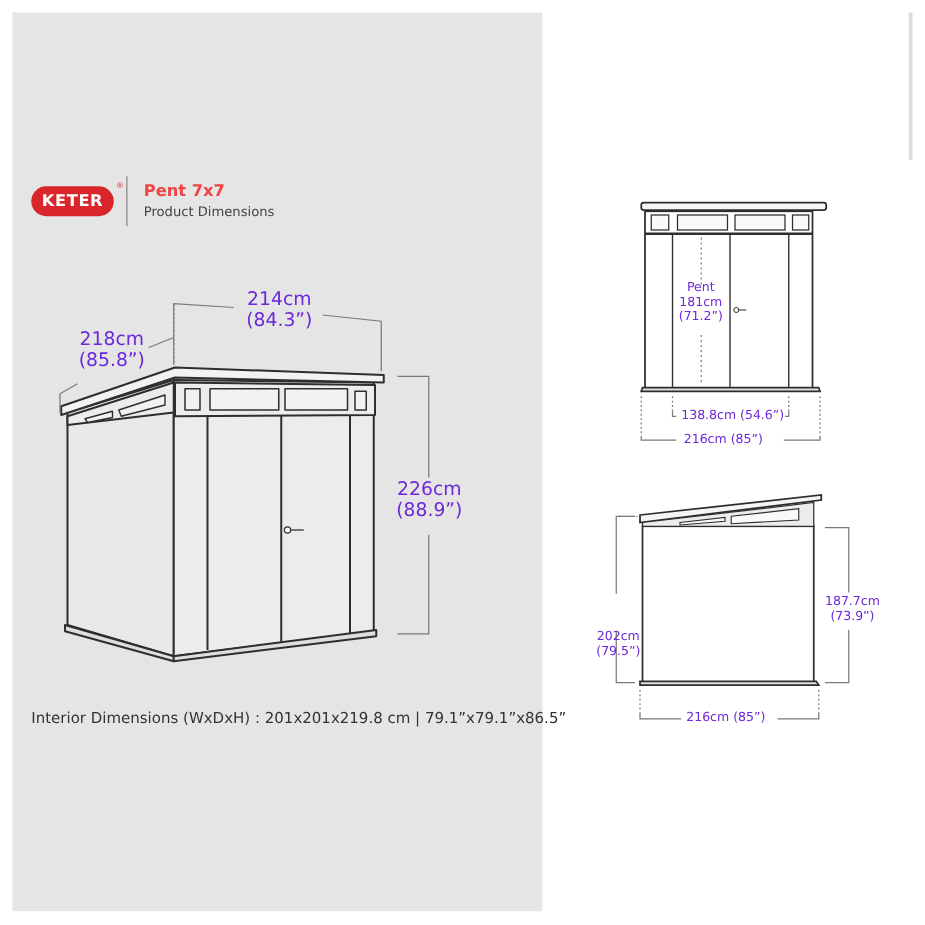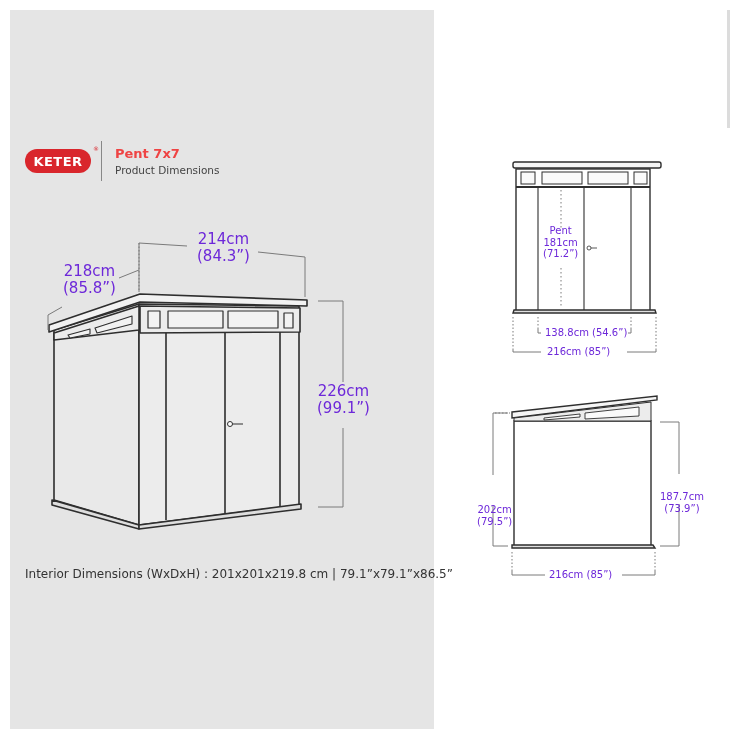--- a/index.html
+++ b/index.html
@@ -147,34 +147,34 @@
 <div class="lbl big" style="left:197px; top:231px;">
   <div>214cm</div>
   <div>(84.3”)</div>
 </div>
 <div class="lbl big" style="left:63px; top:263px;">
   <div>218cm</div>
   <div>(85.8”)</div>
 </div>
 <div class="lbl big" style="left:317px; top:383px;">
   <div>226cm</div>
-  <div>(99.1”)</div>
+  <div>(88.9”)</div>
 </div>
 
 <div class="interior">Interior Dimensions (WxDxH) : 201x201x219.8 cm | 79.1”x79.1”x86.5”</div>
 
 <div class="lbl small" style="left:543px; top:225px;">
   <div>Pent</div>
   <div>181cm</div>
   <div>(71.2”)</div>
 </div>
 <div class="lbl small" style="left:545px; top:327px;">138.8cm (54.6”)</div>
 <div class="lbl small" style="left:547px; top:346px;">216cm (85”)</div>
 
 <div class="lbl small" style="left:477px; top:476px;margin-top:28px;">
   <div>202cm</div>
   <div>(79.5”)</div>
 </div>
-<div class="lbl small" style="left:660px; top:476px;margin-top:15px;">
+<div class="lbl small" style="left:660px; top:476px;">
   <div>187.7cm</div>
   <div>(73.9”)</div>
 </div>
 <div class="lbl small" style="left:549px; top:569px;">216cm (85”)</div>
 
 </body></html>

